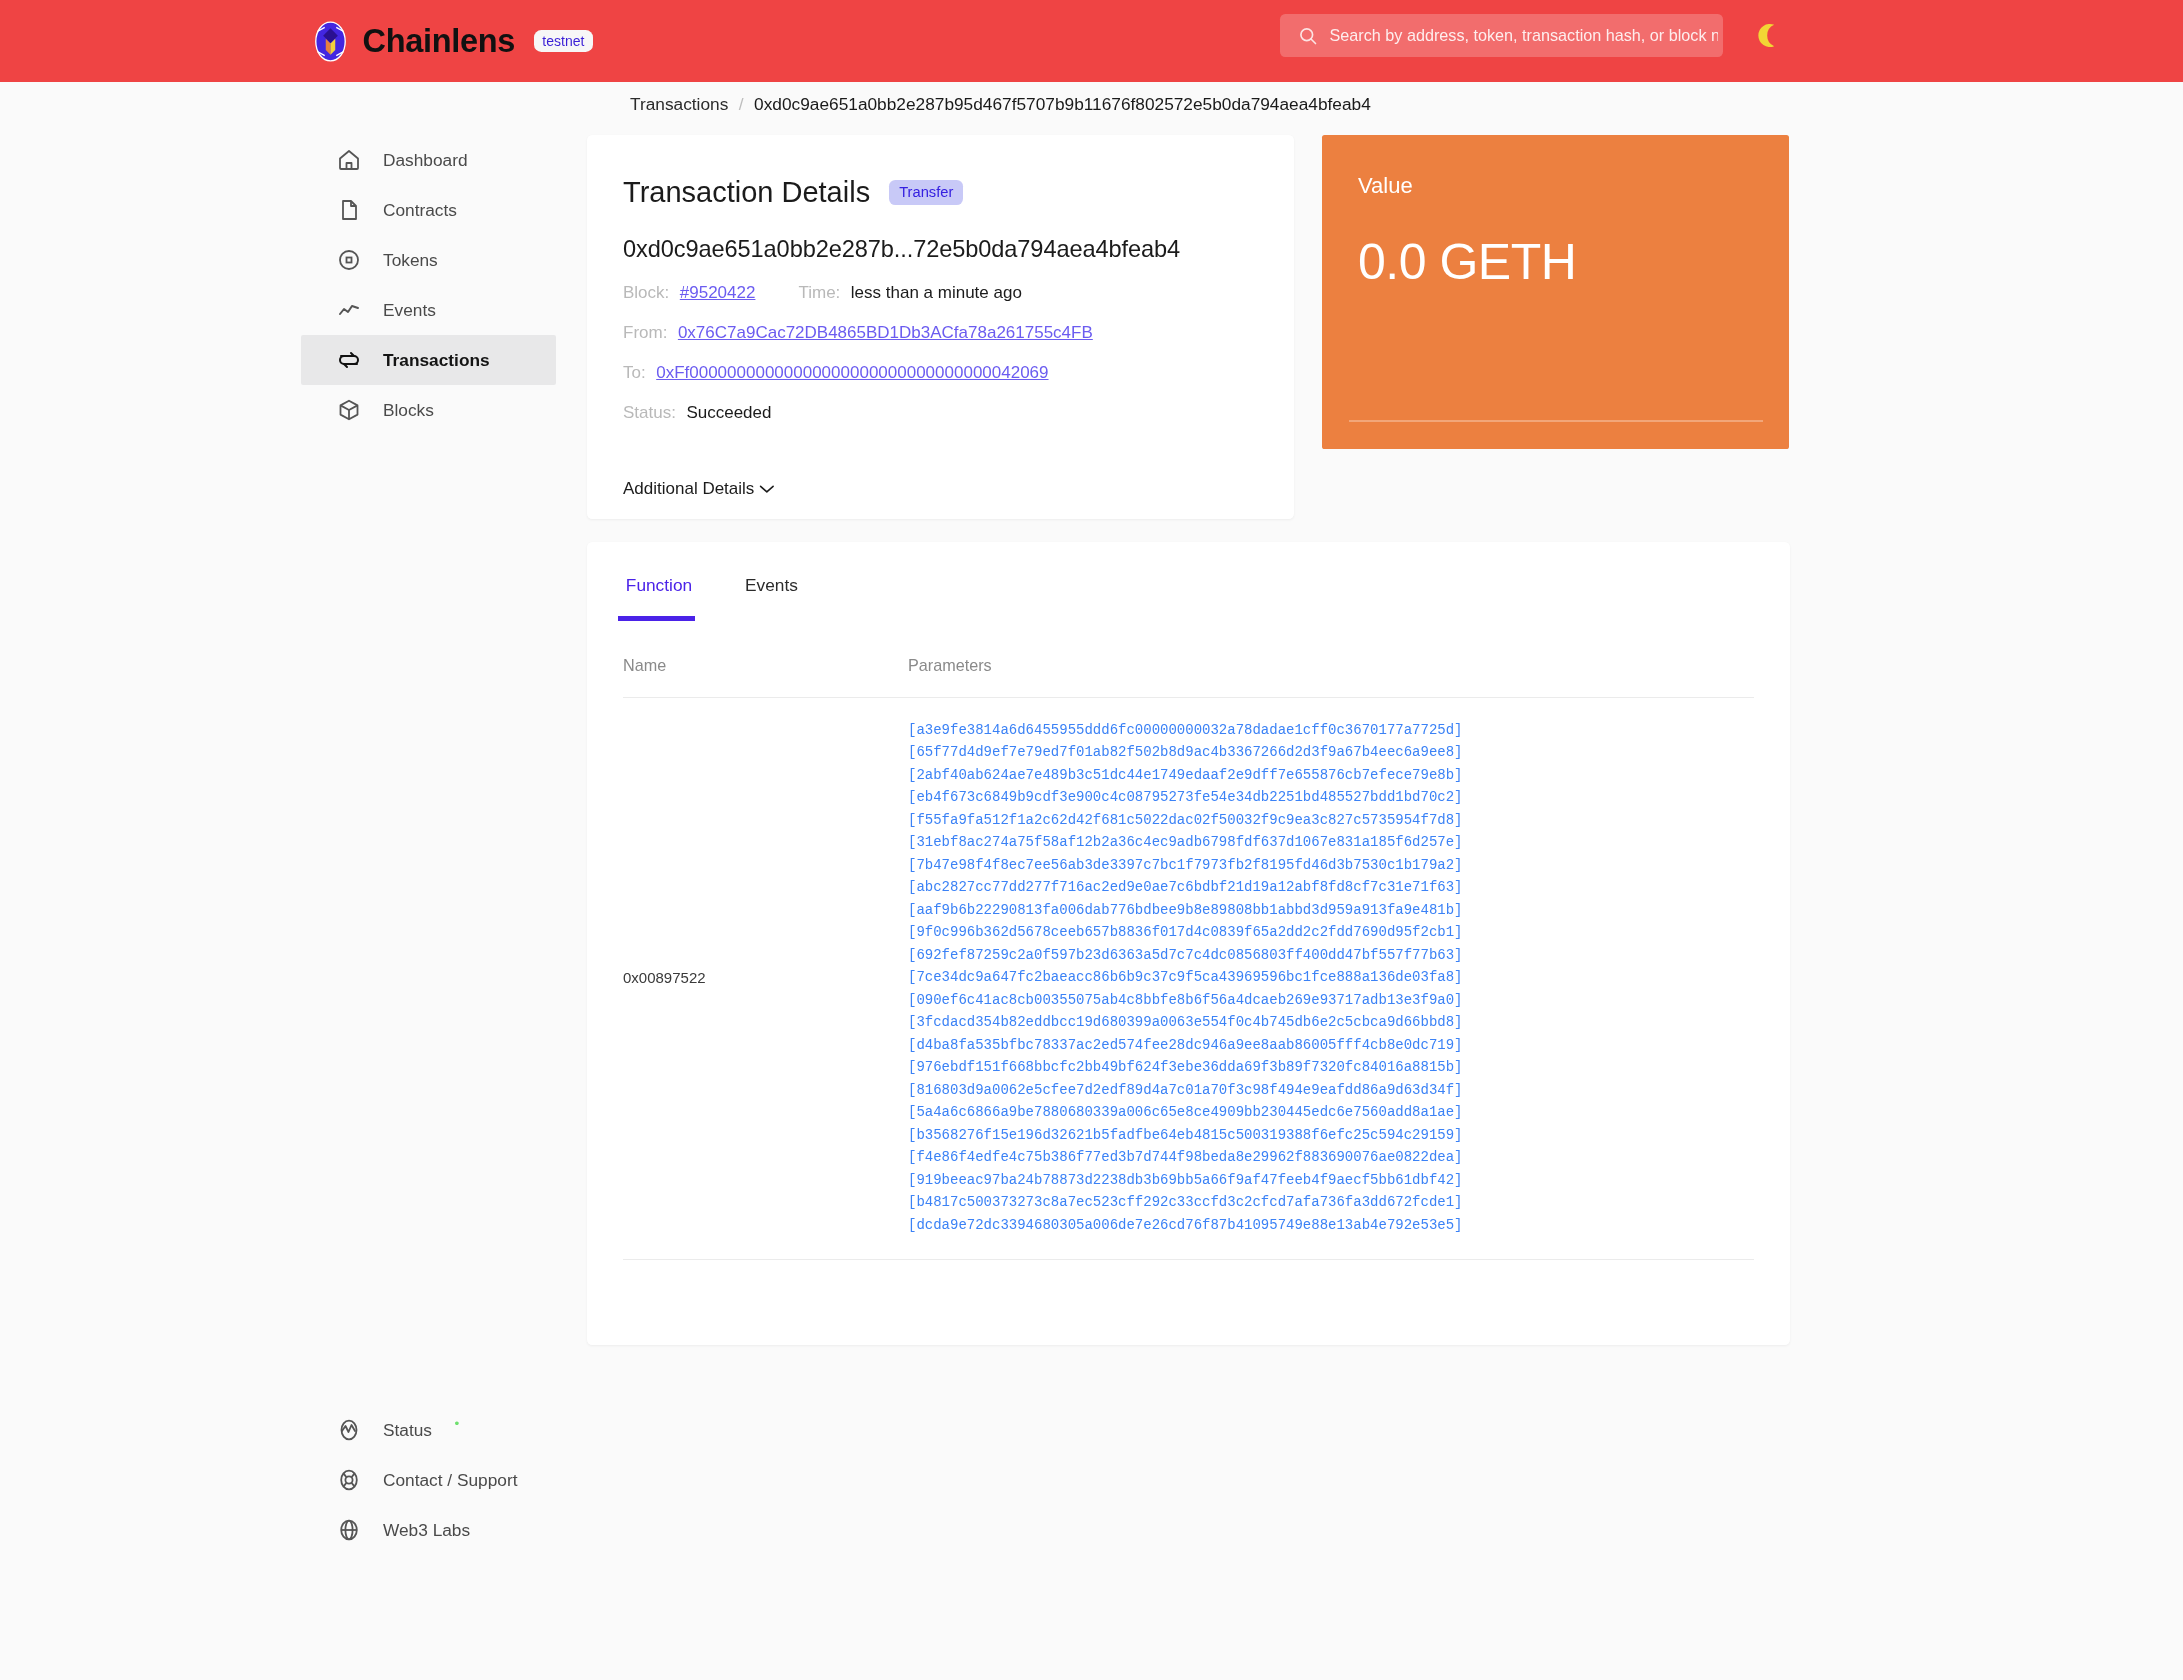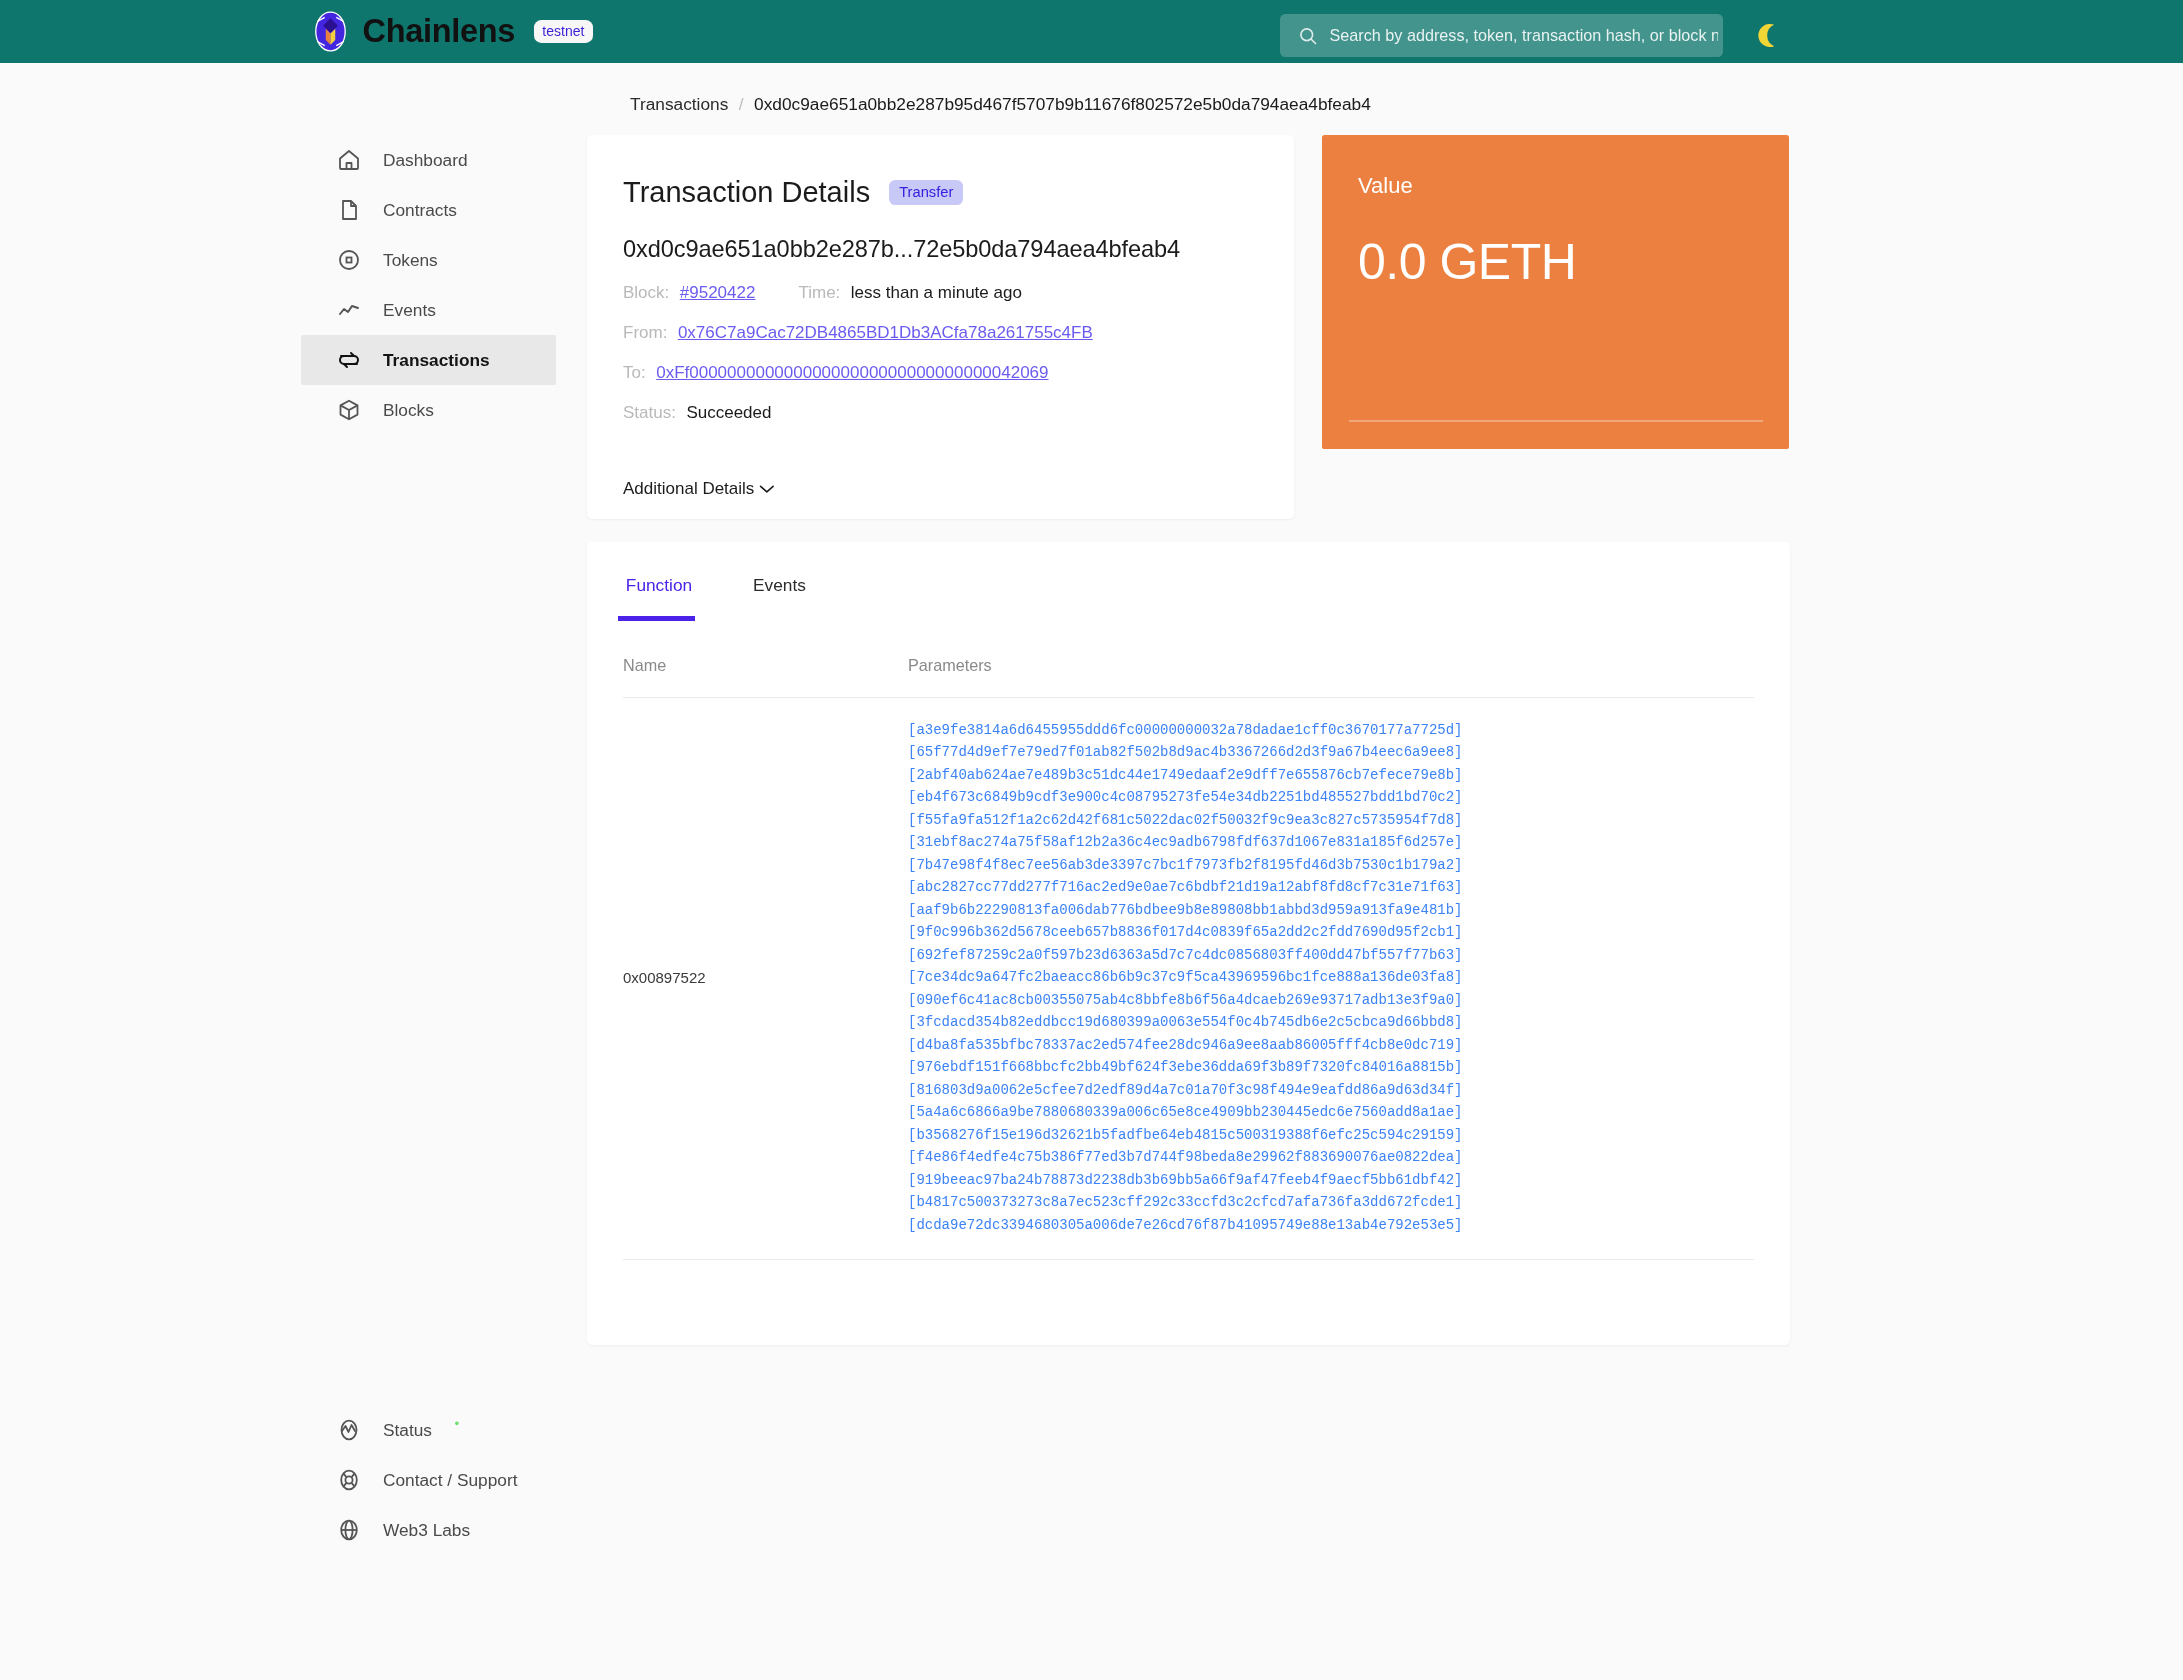--- a/index.html
+++ b/index.html
@@ -8,22 +8,22 @@
     height: 1680px;
     background: #fafafa;
     font-family: "Liberation Sans", sans-serif;
     -webkit-font-smoothing: antialiased;
   }
 
   
   .header {
     position: absolute;
     top: 0; left: 0;
-    width: 2183px; height: 63px;
-    background: #0f766e;
+    width: 2183px; height: 82px;
+    background: #ef4444;
     display: flex;
     align-items: center;
     text-decoration: underline;
   }
   .brand {
     position: absolute;
     left: 310px;
     display: flex;
     align-items: center;
     gap: 11.5px;
@@ -227,21 +227,21 @@
     top: 542px;
     width: 1203px;
     height: 803px;
     background: #ffffff;
     border-radius: 5.2px;
     box-shadow: 0 1px 2.6px rgba(0,0,0,.055);
   }
   .tabs {
     display: flex;
     padding-left: 36px;
-    gap: 8px;
+    gap: 0;
     border-bottom: none;
   }
   .tab {
     font-size: 17.3px;
     color: #2b2b2b;
     padding: 32.5px 0 25px;
     width: 72px;
     text-align: center;
     cursor: pointer;
     position: relative;

